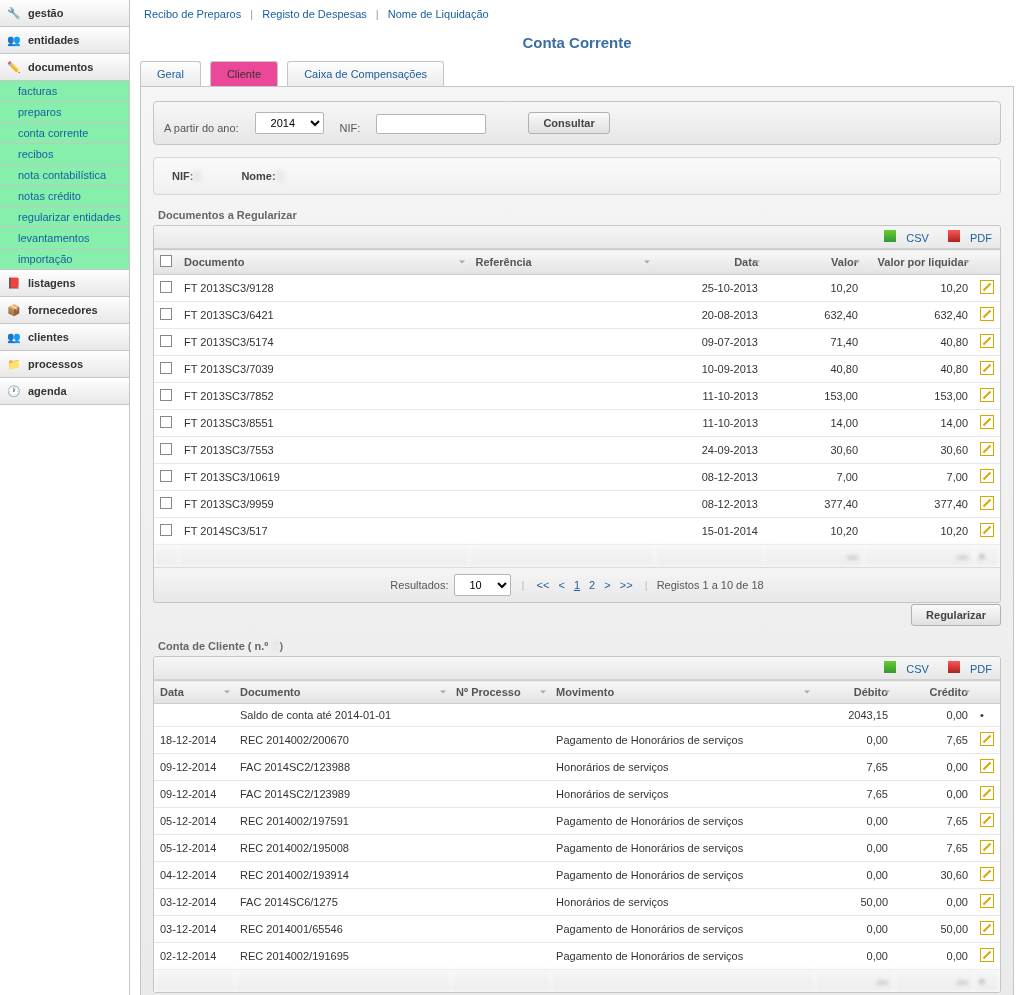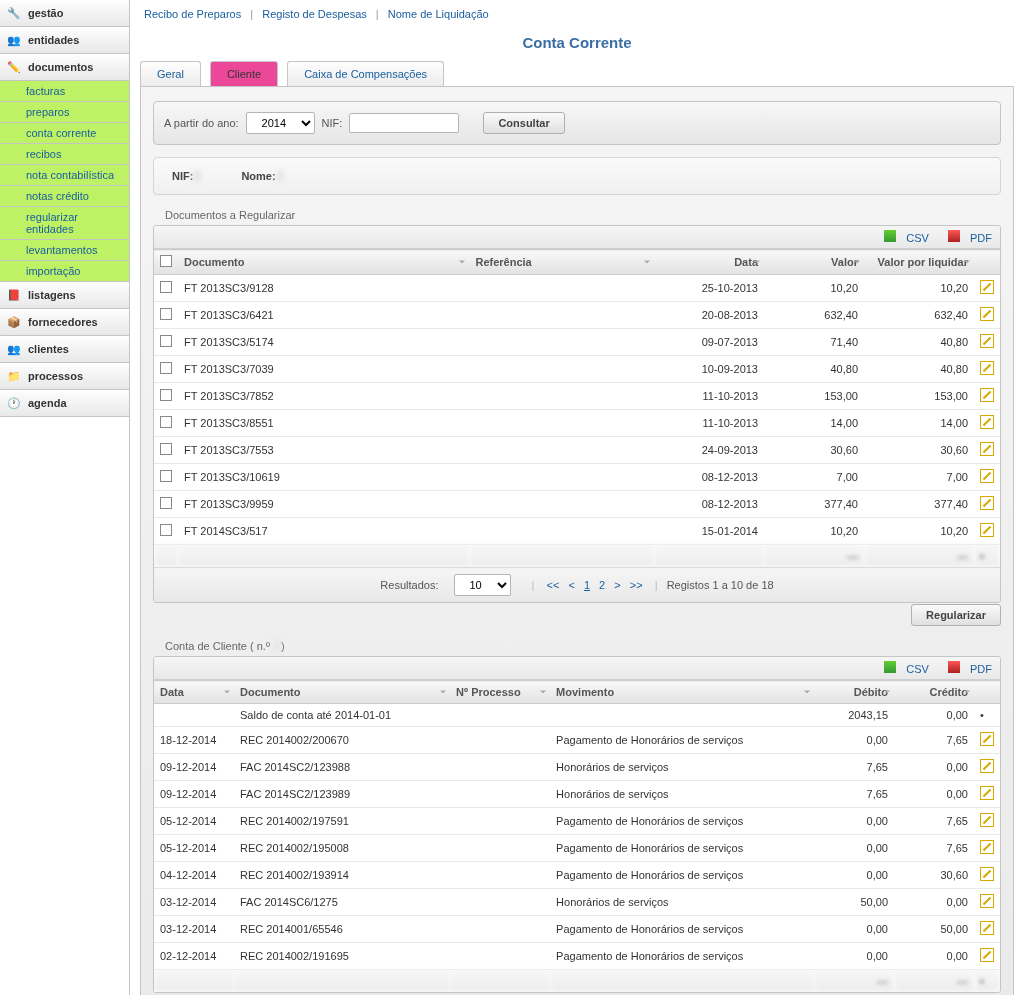--- a/index.html
+++ b/index.html
@@ -1,57 +1,57 @@
 <!DOCTYPE html>
 <html><head>
 <meta charset="utf-8">
 <style>
 *{box-sizing:border-box;margin:0;padding:0;font-family:Verdana,Arial,sans-serif;font-size:11px}
 body{background:#fff;color:#333}
 .page{display:flex;min-height:100vh}
 .sidebar{width:130px;background:#fff;border-right:1px solid #c5c5c5}
 .sb-item{display:flex;align-items:center;padding:5px 6px;border-bottom:1px solid #c5c5c5;background:linear-gradient(#fefefe,#e8e8e8);cursor:pointer;color:#333;font-weight:bold}
 .sb-item .ic{width:16px;height:16px;margin-right:6px;display:inline-flex;align-items:center;justify-content:center}
-.sb-sub{display:block;padding:4px 6px 4px 26px;border-bottom:1px solid #c5c5c5;background:#bef264;color:#1a5fa0;cursor:pointer}
+.sb-sub{display:block;padding:4px 6px 4px 18px;border-bottom:1px solid #c5c5c5;background:#86efac;color:#1a5fa0;cursor:pointer}
 .main{flex:1;padding:0 10px 30px 10px;background:#fff}
 .toplinks{padding:8px 4px;color:#1a5fa0}
 .toplinks span{cursor:pointer}
 .toplinks .sep{color:#999;margin:0 6px}
 .title{text-align:center;color:#3b6ea5;font-size:15px;font-weight:bold;margin:6px 0 10px 0}
 .tabs{display:flex;border-bottom:1px solid #c5c5c5}
 .tab{padding:6px 16px;border:1px solid #c5c5c5;border-bottom:none;background:linear-gradient(#fefefe,#ececec);color:#1a5fa0;border-radius:3px 3px 0 0;margin-right:9px;cursor:pointer}
 .tab.active{background:#ec4899;color:#333;font-weight:normal}
 .panel{border:1px solid #c5c5c5;border-top:none;background:linear-gradient(#f5f5f5,#eaeaea);padding:14px 12px;border-radius:0 0 4px 4px}
-.filter{background:linear-gradient(#f7f7f7,#e6e6e6);border:1px solid #c5c5c5;border-radius:4px;padding:10px;display:flex;align-items:center;gap:7px}
+.filter{background:linear-gradient(#f7f7f7,#e6e6e6);border:1px solid #c5c5c5;border-radius:4px;padding:10px;display:flex;align-items:flex-end;gap:16px}
 .filter label{color:#555}
 select,input[type=text]{border:1px solid #b5b5b5;padding:3px 11px;background:#fff;border-radius:2px;font-size:11px}
 .btn{border:1px solid #b0b0b0;background:linear-gradient(#fafafa,#e0e0e0);padding:4px 14px;border-radius:3px;cursor:pointer;font-weight:bold;color:#444}
 .info{background:linear-gradient(#fafafa,#f0f0f0);border:1px solid #d5d5d5;border-radius:4px;padding:12px 18px;margin-top:12px;display:flex;gap:40px}
 .info b{color:#444}
 .blur{background:#e8e8e8;color:#e8e8e8;border-radius:2px;padding:0 4px;filter:blur(2px)}
-.section-title{color:#666;font-weight:normal;margin:14px 0 4px 12px}
+.section-title{color:#666;font-weight:bold;margin:14px 0 4px 5px}
 .section-title .acc{color:#1a5fa0}
 .tbl-wrap{border:1px solid #c5c5c5;border-radius:3px;overflow:hidden}
 .tbl-tools{background:linear-gradient(#f6f6f6,#e8e8e8);padding:4px 8px;text-align:right;border-bottom:1px solid #d0d0d0}
 .tbl-tools span{color:#1a5fa0;cursor:pointer;margin-left:8px}
 table{width:100%;border-collapse:collapse;background:#fff}
 th{background:linear-gradient(#f8f8f8,#e2e2e2);text-align:left;padding:5px 6px;border-top:1px solid #ccc;border-bottom:1px solid #ccc;font-weight:bold;color:#555;position:relative}
 th.sortable::after{content:'';position:absolute;right:4px;top:50%;transform:translateY(-50%);width:0;height:0;border-left:3px solid transparent;border-right:3px solid transparent;border-top:3px solid #aaa}
 td{padding:5px 6px;border-top:1px solid #e8e8e8;color:#333}
 .num{text-align:right}
 .ck{width:22px;text-align:center}
 .edit-col{width:22px}
 .edit-ic{display:inline-block;width:14px;height:14px;background:#fff;border:1px solid #d8a800;position:relative}
 .edit-ic::after{content:'';position:absolute;width:10px;height:2px;background:#d8a800;transform:rotate(-45deg);top:5px;left:1px}
 .dot{color:#333}
 tr.totals td{background:linear-gradient(#f6f6f6,#ececec);filter:blur(2px)}
 .pager{background:linear-gradient(#f6f6f6,#e8e8e8);padding:6px;text-align:center;border-top:1px solid #d0d0d0;color:#555}
 .pager .lnk{color:#1a5fa0;cursor:pointer;margin:0 3px}
 .pager .cur{text-decoration:underline}
-.pager select{margin:0 12px}
+.pager select{margin:0 2px}
 .pager .sep2{color:#bbb;margin:0 6px}
 .below-right{text-align:right;margin-top:1px}
 .checkbox{display:inline-block;width:12px;height:12px;border:1px solid #888;background:#fff}
 .exp-ic{display:inline-block;width:12px;height:12px;margin-right:2px}
 .exp-csv{background:linear-gradient(#6c3,#393)}
 .exp-pdf{background:linear-gradient(#f55,#a22)}
 </style>
 </head>
 <body>
 

